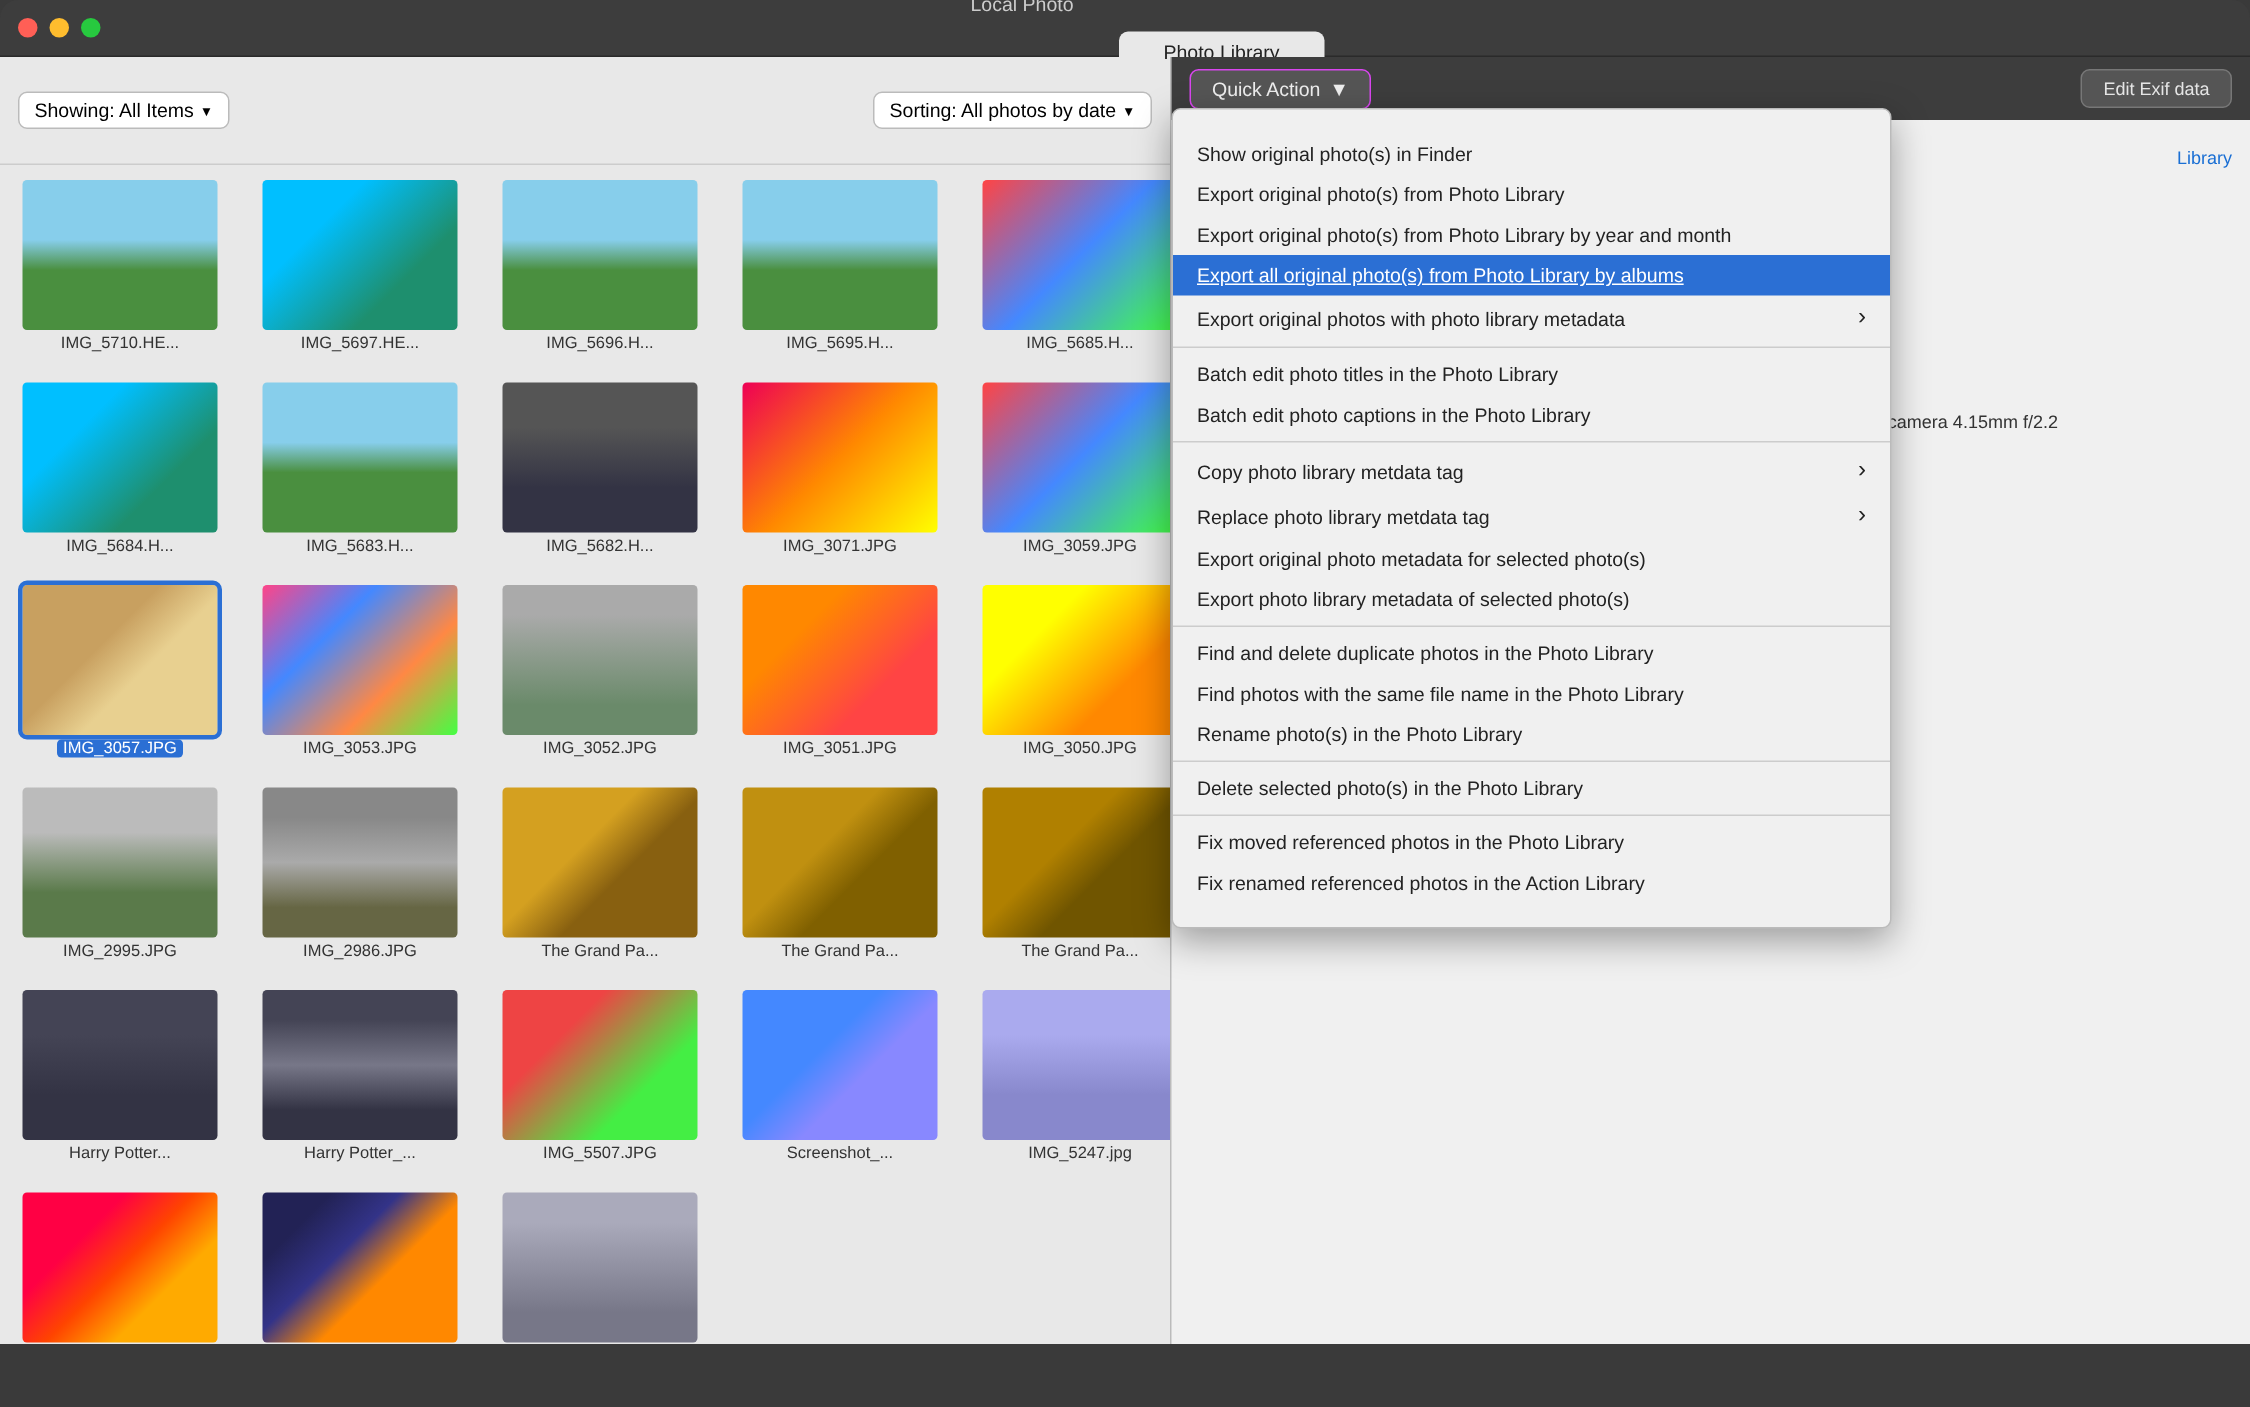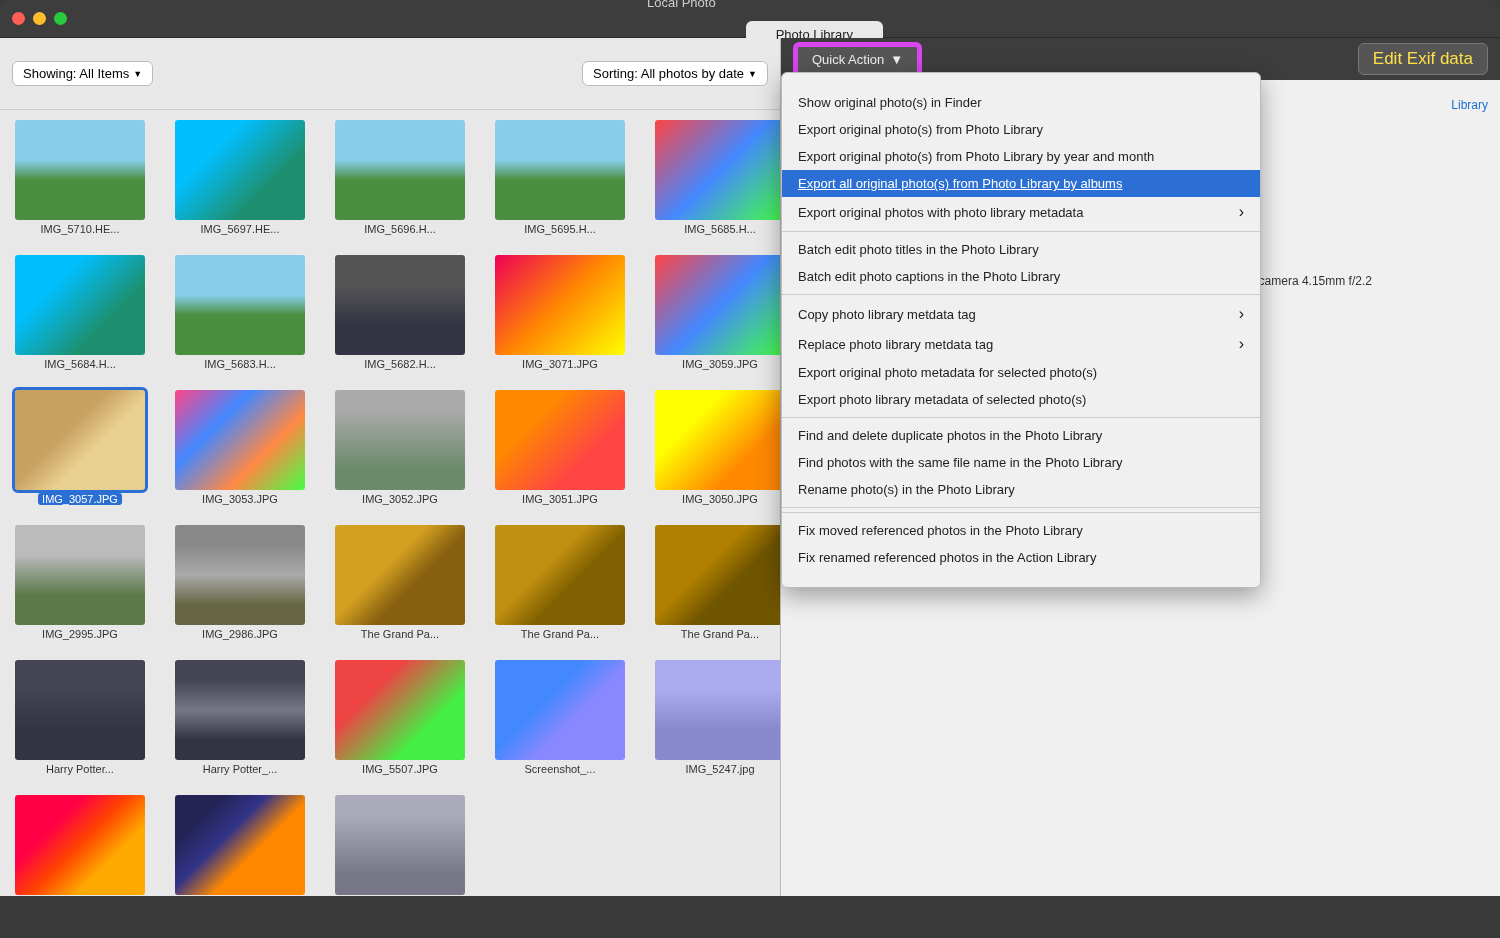--- a/index.html
+++ b/index.html
@@ -166,37 +166,37 @@
     .quick-action-bar {
       display: flex;
       align-items: center;
       justify-content: space-between;
       background: #3d3d3d;
       padding: 6px 12px;
       height: 42px;
     }
     .quick-action-btn {
       background: #555;
-      border: 5px solid #d946ef;
+      border: 1px solid #d946ef;
       border-radius: 6px;
       color: #eee;
       padding: 5px 14px;
       font-size: 13px;
       cursor: pointer;
       display: flex;
       align-items: center;
       gap: 6px;
     }
     .edit-exif-btn {
       background: #555;
       border: 1px solid #777;
       border-radius: 6px;
-      color: #fde047;
+      color: #e5e5e5;
       padding: 5px 14px;
-      font-size: 17px;
+      font-size: 12px;
       cursor: pointer;
       text-align: center;
     }
 
     
     .dropdown-menu {
       position: absolute;
       top: 34px;
       left: 0;
       width: 480px;
@@ -448,20 +448,21 @@
         <div class="menu-separator"></div>
         <div class="menu-item menu-item-arrow">Copy photo library metdata tag</div>
         <div class="menu-item menu-item-arrow">Replace photo library metdata tag</div>
         <div class="menu-item">Export original photo metadata for selected photo(s)</div>
         <div class="menu-item">Export photo library metadata of selected photo(s)</div>
         <div class="menu-separator"></div>
         <div class="menu-item">Find and delete duplicate photos in the Photo Library</div>
         <div class="menu-item">Find photos with the same file name in the Photo Library</div>
         <div class="menu-item">Rename photo(s) in the Photo Library</div>
         <div class="menu-separator"></div>
+        <div class="menu-item">Delete selected photo(s) in the Photo Library</div>
         <div class="menu-separator"></div>
         <div class="menu-item">Fix moved referenced photos in the Photo Library</div>
         <div class="menu-item">Fix renamed referenced photos in the Action Library</div>
       </div>
 
     <div class="metadata-area">
       <span class="library-label">Library</span>
       <div class="metadata-columns" id="metadata-columns">
 
       <div>

